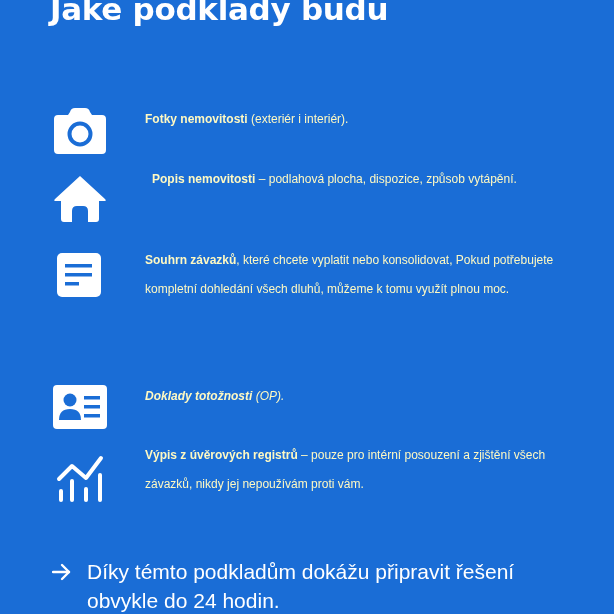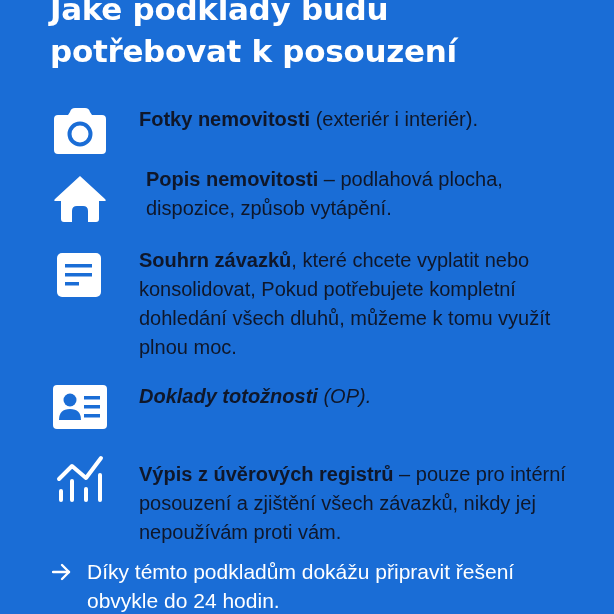--- a/index.html
+++ b/index.html
@@ -32,25 +32,25 @@
     }
     .item .icon {
       position: absolute;
       left: 52px;
       width: 56px;
       height: 56px;
     }
     .item .icon svg { display: block; }
     .item .text {
       position: absolute;
-      left: 139px;
+      left: 145px;
       width: 440px;
-      font-size: 20px;
+      font-size: 12px;
       line-height: 29px;
-      color: #0f172a;
+      color: #fef9c3;
     }
     .item .text .bold { font-weight: bold; }
     .footer {
       position: absolute;
       left: 52px;
       top: 557px;
       width: 560px;
     }
     .footer .arrow {
       position: absolute;
@@ -66,21 +66,20 @@
       font-size: 21px;
       line-height: 29px;
       color: #ffffff;
     }
   </style>
 </head>
 <body>
 
 <div class="title">
   <span>Jake podklady budu</span>
-  <span>potřebovat k posouzení</span>
 </div>
 
 <div class="item" style="top:105px;">
   <div class="icon" style="top:3px;">
     <svg width="56" height="46" viewBox="0 0 56 46">
       <path d="M18 4 Q19 0 23 0 L33 0 Q37 0 38 4 L40 7 L50 7 Q54 7 54 11 L54 42 Q54 46 50 46 L6 46 Q2 46 2 42 L2 11 Q2 7 6 7 L16 7 Z" fill="#ffffff"></path>
       <circle cx="28" cy="26" r="10.5" fill="none" stroke="#1a6dd6" stroke-width="4"></circle>
     </svg>
   </div>
   <div class="text" style="top:0px;">
@@ -132,21 +131,21 @@
 <div class="item" style="top:441px;">
   <div class="icon" style="top:14px; left:56px;">
     <svg width="50" height="48" viewBox="0 0 50 48">
       <polyline points="3,24 16,11 30,23 45,3" fill="none" stroke="#ffffff" stroke-width="4" stroke-linecap="round" stroke-linejoin="round"></polyline>
       <line x1="5" y1="36" x2="5" y2="45" stroke="#ffffff" stroke-width="4" stroke-linecap="round"></line>
       <line x1="16" y1="26" x2="16" y2="45" stroke="#ffffff" stroke-width="4" stroke-linecap="round"></line>
       <line x1="30" y1="34" x2="30" y2="45" stroke="#ffffff" stroke-width="4" stroke-linecap="round"></line>
       <line x1="44" y1="20" x2="44" y2="45" stroke="#ffffff" stroke-width="4" stroke-linecap="round"></line>
     </svg>
   </div>
-  <div class="text" style="top:0px;margin-top:19px;">
+  <div class="text" style="top:0px;">
     <span class="bold">Výpis z úvěrových registrů</span><span> – pouze pro intérní posouzení a zjištění všech závazků, nikdy jej nepoužívám proti vám.</span>
   </div>
 </div>
 
 <div class="footer">
   <div class="arrow">
     <svg width="20" height="18" viewBox="0 0 20 18">
       <line x1="1" y1="9" x2="17" y2="9" stroke="#ffffff" stroke-width="2.4" stroke-linecap="round"></line>
       <polyline points="10,2 17,9 10,16" fill="none" stroke="#ffffff" stroke-width="2.4" stroke-linecap="round" stroke-linejoin="round"></polyline>
     </svg>

